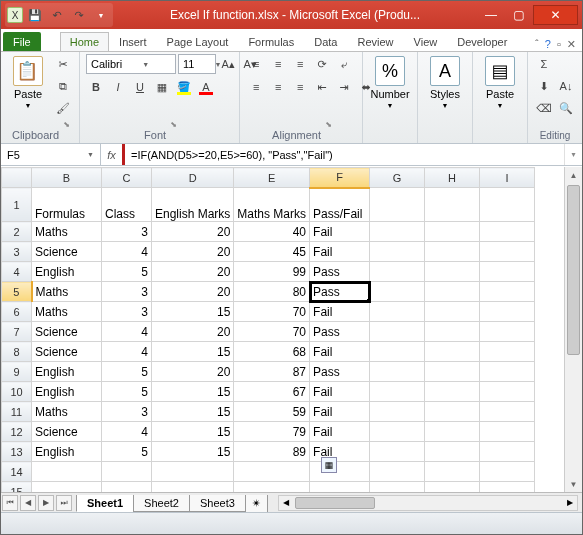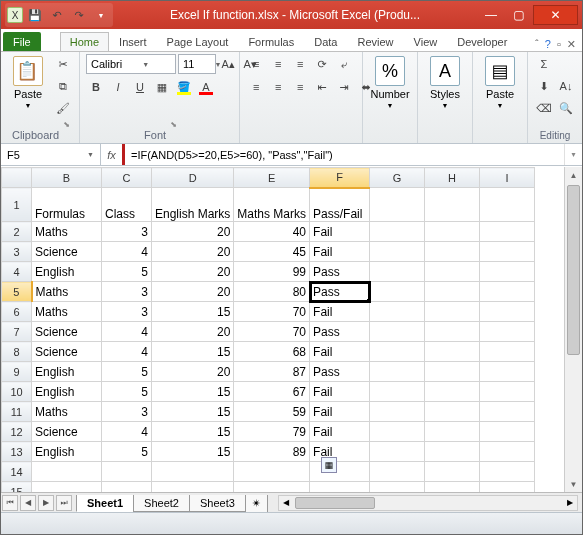--- a/index.html
+++ b/index.html
@@ -158,20 +158,21 @@
       </div>
       <div class="smrow">
         <div class="smbtn">≡</div>
         <div class="smbtn">≡</div>
         <div class="smbtn">≡</div>
         <div class="smbtn">⇤</div>
         <div class="smbtn">⇥</div>
         <div class="smbtn">⬌</div>
       </div>
     </div>
+    <div class="label"><span>Alignment</span><span class="dlaunch"> ⬊</span></div>
   </div>
 
   <div class="group">
     <div class="body">
         <div class="bigbtn">
           <div class="bigic" style="border-color:#8ab;">%</div>
           <span>Number</span>
           <span style="font-size:7px;">▼</span>
         </div>
       </div>

